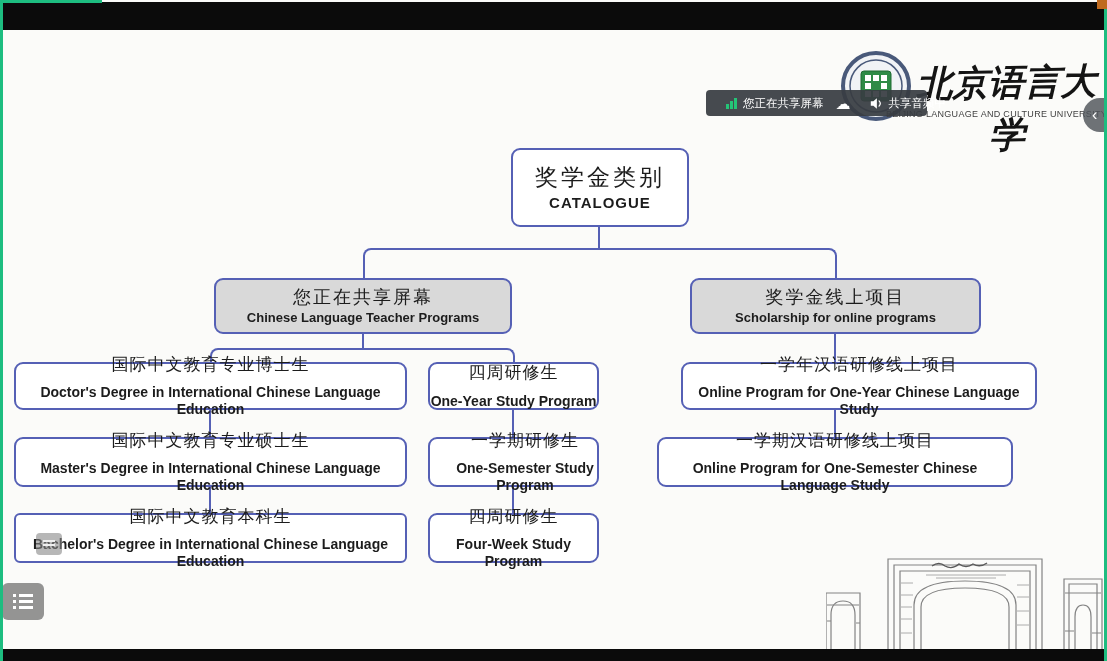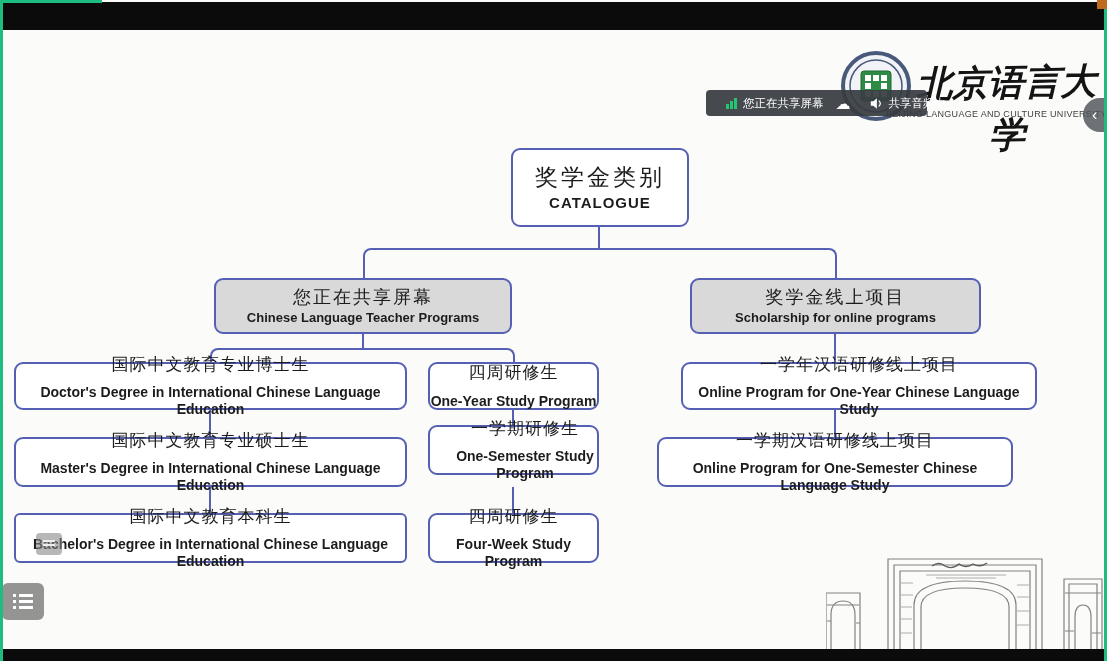--- a/index.html
+++ b/index.html
@@ -141,21 +141,21 @@
     <div class="zh">国际中文教育本科生</div>
     <div class="en">Bachelor's Degree in International Chinese Language Education</div>
   </div>
   <div class="vline" style="left:209px;top:410px;height:27px;"></div>
   <div class="vline" style="left:209px;top:487px;height:26px;"></div>
 
   <div class="box lvl3" style="left:428px;top:362px;width:171px;height:48px;">
     <div class="zh">四周研修生</div>
     <div class="en">One-Year Study Program</div>
   </div>
-  <div class="box lvl3" style="left:428px;top:425px;width:171px;height:50px;padding-left:23px;">
+  <div class="box lvl3" style="left:428px;top:437px;width:171px;height:50px;padding-left:23px;">
     <div class="zh">一学期研修生</div>
     <div class="en">One-Semester Study Program</div>
   </div>
   <div class="box lvl3" style="left:428px;top:513px;width:171px;height:50px;">
     <div class="zh">四周研修生</div>
     <div class="en">Four-Week Study Program</div>
   </div>
   <div class="vline" style="left:512px;top:410px;height:27px;"></div>
   <div class="vline" style="left:512px;top:487px;height:26px;"></div>
 

